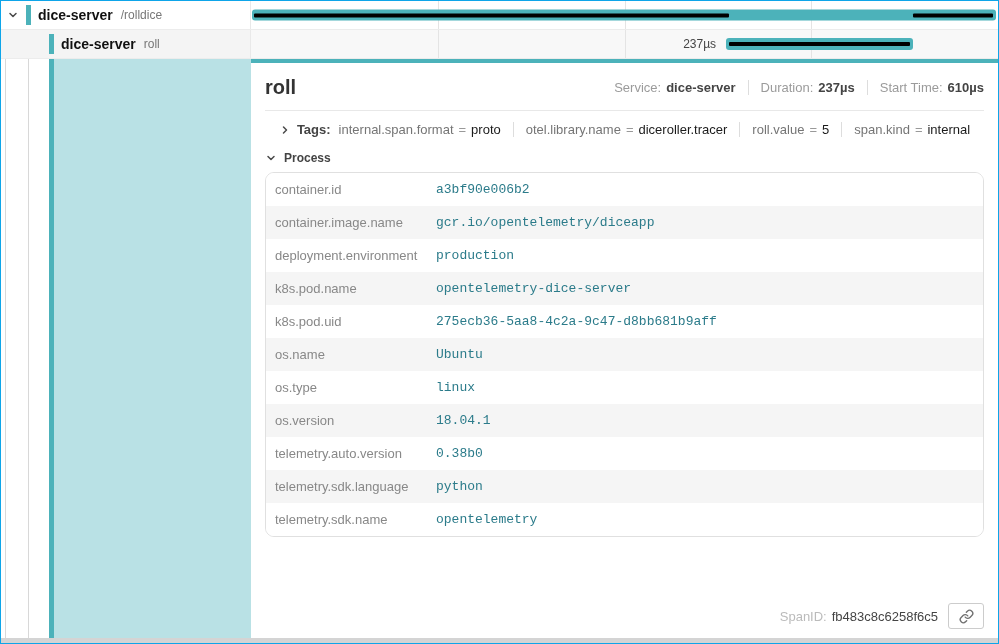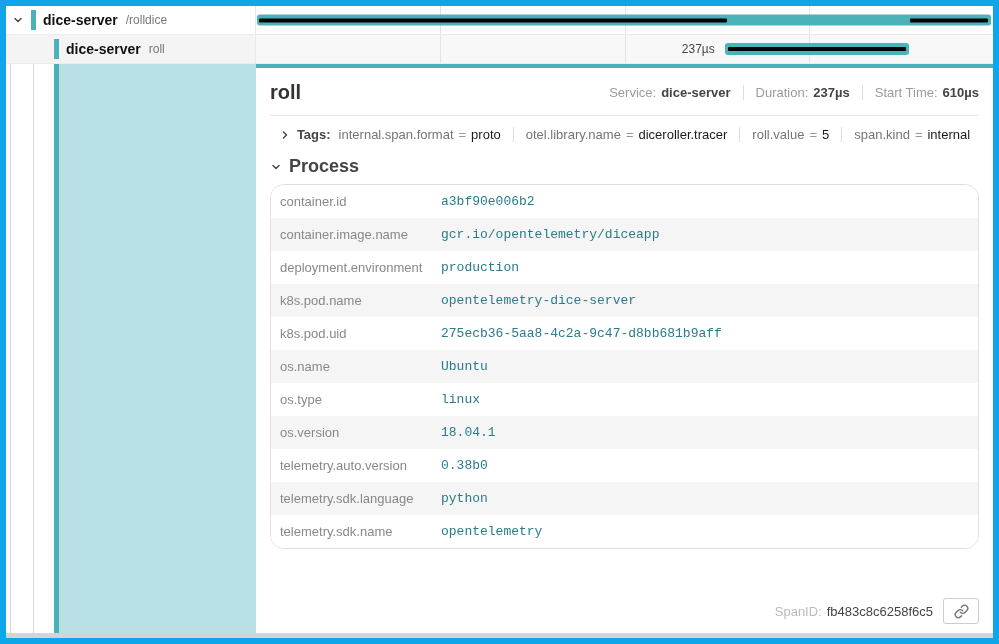--- a/index.html
+++ b/index.html
@@ -3,21 +3,21 @@
 <meta charset="utf-8">
 <style>
   :root{
     --accent:#4cb2ba;
     --accent-light:#b9e1e5;
     --value-color:#2b7b8a;
   }
   *{box-sizing:border-box;margin:0;padding:0;}
   body{font-family:"Liberation Sans","DejaVu Sans",sans-serif;background:#fff;}
   .window{
-    width:999px;height:644px;border:6px solid #0ea5e9;background:#fff;
+    width:999px;height:644px;border:1px solid #0ea5e9;background:#fff;
     display:flex;flex-direction:column;overflow:hidden;position:relative;
   }
   
   .tl-header{flex:0 0 58px;display:flex;flex-direction:column;}
   .tl-row{height:29px;display:flex;border-bottom:1px solid #ececec;}
   .tl-left{width:250px;position:relative;display:flex;align-items:center;border-right:1px solid #e9e9e9;}
   .tl-right{flex:1;position:relative;}
   .tl-row.selected .tl-left{background:#f4f4f4;}
   .tl-row.selected .tl-right{background:#f8f8f8;}
   .chev{position:absolute;left:6px;top:50%;transform:translateY(-50%);display:flex;}
@@ -43,22 +43,22 @@
   .overview{display:flex;align-items:flex-start;font-size:13px;}
   .ov-label{color:#9b9b9b;}
   .ov-value{color:#444;font-weight:bold;margin-left:5px;}
   .vsep{width:1px;height:15px;background:#ddd;margin:0 12px;display:inline-block;}
   .tags-row{display:flex;align-items:center;padding:11px 0 7px;font-size:13px;cursor:pointer;justify-content:center;}
   .tags-label{font-weight:bold;color:#444;margin:0 8px 0 6px;}
   .tag-key{color:#757575;}
   .tag-eq{color:#999;margin:0 5px;}
   .tag-val{color:#1b1b1b;}
   .proc-row{display:flex;align-items:center;padding:7px 0 7px;cursor:pointer;}
-  .proc-label{font-weight:bold;color:#444;font-size:18px;margin-left:7px;}
-  .kv-table{border:1px solid #e0e0e0;border-radius:14px;overflow:hidden;}
+  .proc-label{font-weight:bold;color:#444;font-size:12px;margin-left:7px;}
+  .kv-table{border:1px solid #e0e0e0;border-radius:9px;overflow:hidden;}
   .kv-row{display:flex;align-items:center;height:33px;font-size:13px;background:#fff;}
   .kv-row:nth-child(even){background:#f5f5f5;}
   .kv-key{width:170px;padding-left:9px;color:#888;flex:none;}
   .kv-val{flex:1;font-family:"Liberation Mono","DejaVu Sans Mono",monospace;color:var(--value-color);}
   .d-footer{margin-top:auto;display:flex;justify-content:flex-end;align-items:center;padding:8px 0 9px;font-size:13px;}
   .spanid-label{color:#bbb;}
   .spanid-value{color:#444;margin:0 10px 0 5px;}
   .link-btn{width:36px;height:26px;border:1px solid #ccc;border-radius:3px;background:#fff;
     display:flex;align-items:center;justify-content:center;cursor:pointer;}
   .bottom-band{flex:0 0 5px;background:#d4d4d4;}

